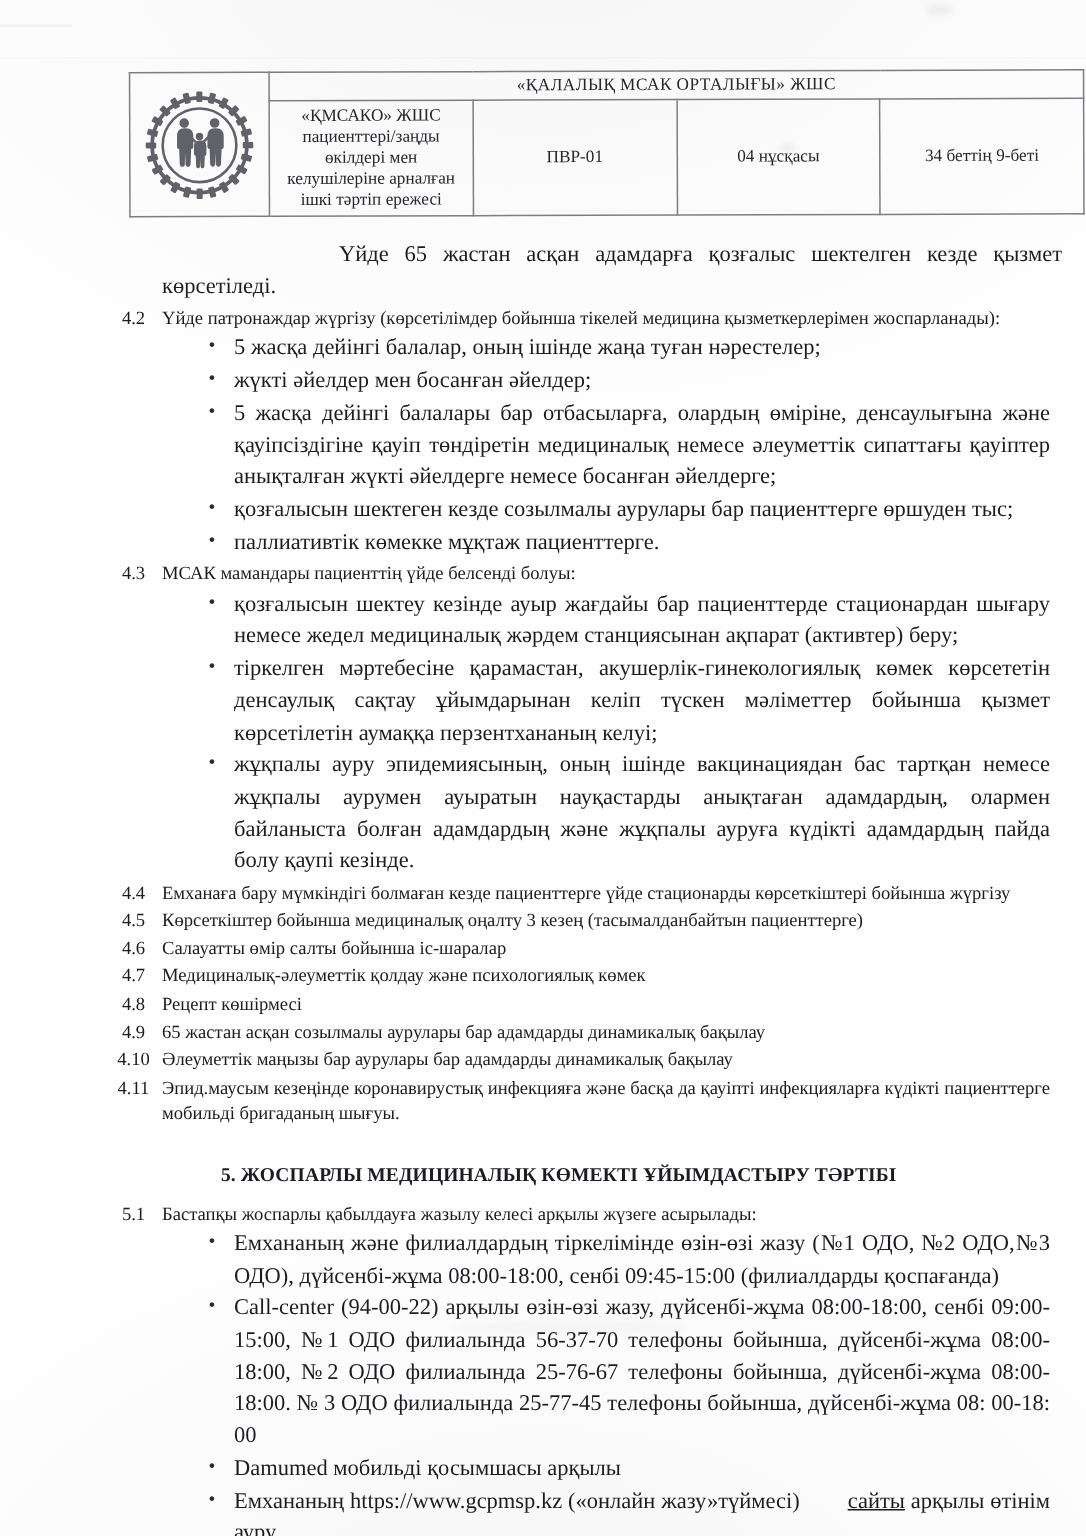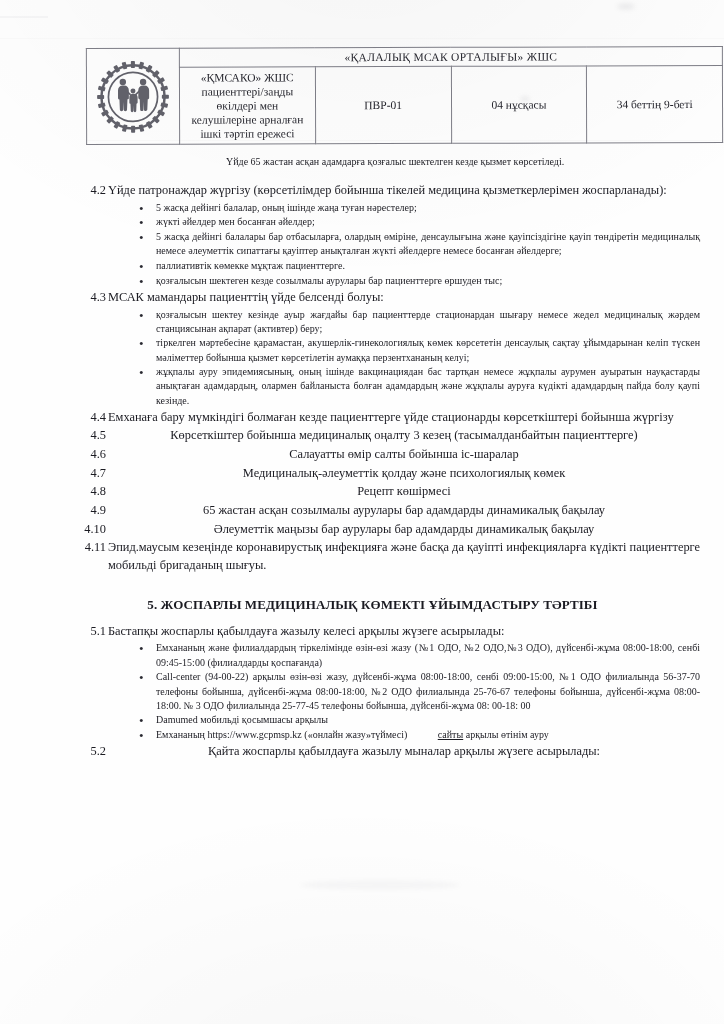--- a/index.html
+++ b/index.html
@@ -100,56 +100,56 @@
     position: relative;
     padding-left: 108px;
     padding-right: 24px;
     margin-bottom: 1px;
   }
   .clause > .num {
     position: absolute;
     left: 72px;
     top: 0;
     width: 34px;
-    text-align: right;
+    text-align: center;
     font-size: 12.4px;
     line-height: 1.42;
   }
   .clause > .body {
     display: block;
     text-align: justify;
     font-size: 12.4px;
     line-height: 1.42;
     text-indent: 0;
   }
-  .clause.no-justify > .body { text-align: center; }
+  .clause.no-justify > .body { text-align: left; }
 
   
   .lead {
     padding-left: 108px;
     padding-right: 16px;
     text-align: justify;
-    font-size: 10px;
+    font-size: 15px;
     line-height: 1.42;
     text-indent: 118px;
-    margin-bottom: 13px;
+    margin-bottom: 1px;
   }
 
   
   ul.bullets {
     list-style: none;
     margin: 0 0 1px 0;
     padding: 0;
   }
   ul.bullets > li {
     position: relative;
     padding-left: 156px;
     padding-right: 24px;
     text-align: justify;
-    font-size: 10px;
+    font-size: 15px;
     line-height: 1.42;
     margin-bottom: 0.5px;
   }
   ul.bullets > li::before {
     content: "\2022";
     position: absolute;
     left: 139px;
     top: -1px;
     font-size: 13px;
     color: #2a2a32;
@@ -302,22 +302,22 @@
     <p class="lead">Үйде 65 жастан асқан адамдарға қозғалыс шектелген кезде қызмет көрсетіледі.</p>
 
     <div class="clause">
       <span class="num">4.2</span>
       <span class="body">Үйде патронаждар жүргізу (көрсетілімдер бойынша тікелей медицина қызметкерлерімен жоспарланады):</span>
     </div>
     <ul class="bullets">
       <li>5 жасқа дейінгі балалар, оның ішінде жаңа туған нәрестелер;</li>
       <li>жүкті әйелдер мен босанған әйелдер;</li>
       <li>5 жасқа дейінгі балалары бар отбасыларға, олардың өміріне, денсаулығына және қауіпсіздігіне қауіп төндіретін медициналық немесе әлеуметтік сипаттағы қауіптер анықталған жүкті әйелдерге немесе босанған әйелдерге;</li>
+      <li>қозғалысын шектеген кезде созылмалы аурулары бар пациенттерге өршуден тыс;</li>
       <li>паллиативтік көмекке мұқтаж пациенттерге.</li>
-      <li>қозғалысын шектеген кезде созылмалы аурулары бар пациенттерге өршуден тыс;</li>
     </ul>
 
     <div class="clause">
       <span class="num">4.3</span>
       <span class="body">МСАК мамандары пациенттің үйде белсенді болуы:</span>
     </div>
     <ul class="bullets">
       <li>қозғалысын шектеу кезінде ауыр жағдайы бар пациенттерде стационардан шығару немесе жедел медициналық жәрдем станциясынан ақпарат (активтер) беру;</li>
       <li>тіркелген мәртебесіне қарамастан, акушерлік-гинекологиялық көмек көрсететін денсаулық сақтау ұйымдарынан келіп түскен мәліметтер бойынша қызмет көрсетілетін аумаққа перзентхананың келуі;</li>
       <li>жұқпалы ауру эпидемиясының, оның ішінде вакцинациядан бас тартқан немесе жұқпалы аурумен ауыратын науқастарды анықтаған адамдардың, олармен байланыста болған адамдардың және жұқпалы ауруға күдікті адамдардың пайда болу қаупі кезінде.</li>

